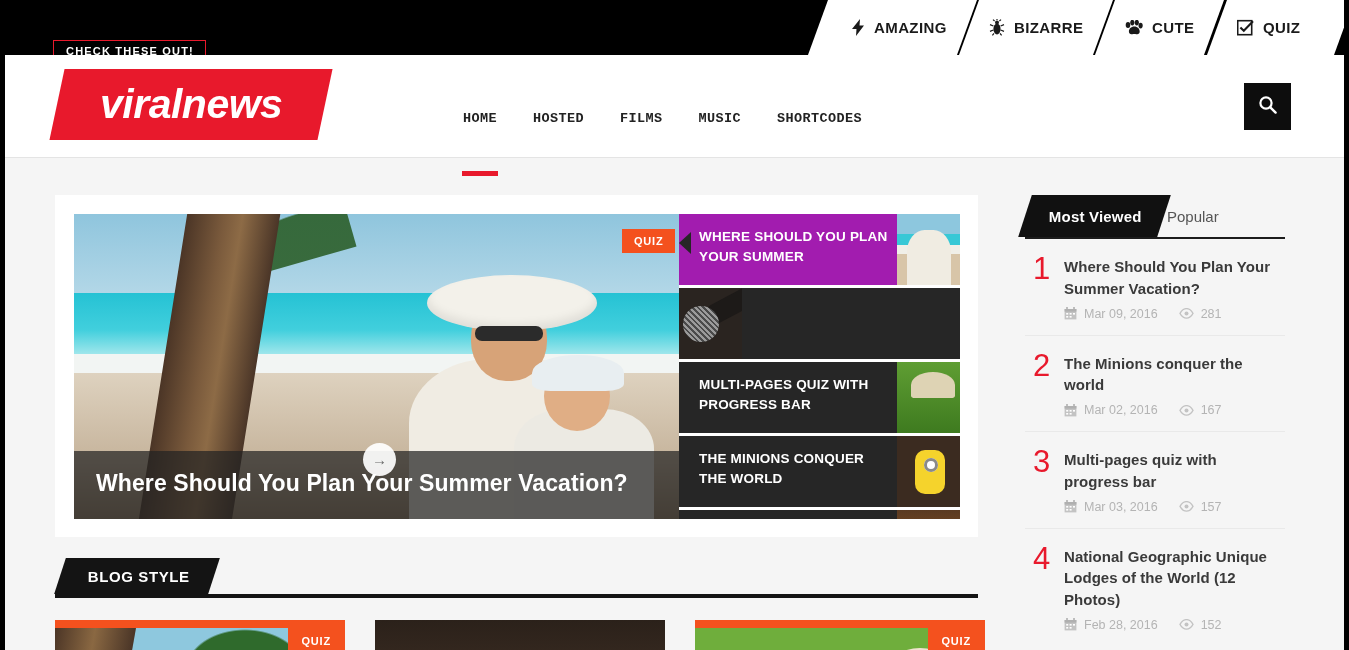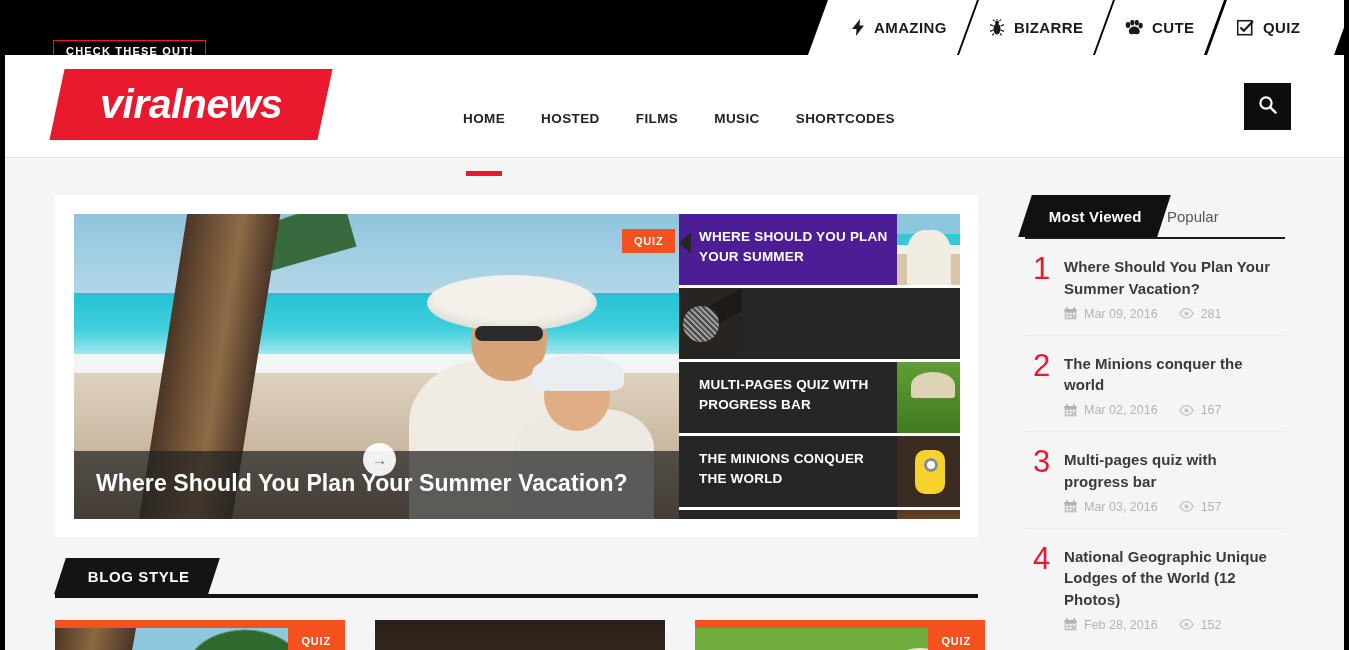--- a/index.html
+++ b/index.html
@@ -115,21 +115,21 @@
     font-size: 13.5px;
     font-weight: bold;
     color: #222;
     letter-spacing: 0.4px;
     padding: 0 18px;
     white-space: nowrap;
     position: relative;
     height: 105px;
     display: flex;
     align-items: center;
-    font-family: Liberation Sans, sans-serif;
+    font-family: Liberation Mono, monospace;
     margin-top: 24px;
   }
   .navitem.active::after {
     content: "";
     position: absolute;
     left: 50%; transform: translateX(-50%);
     bottom: -5px;
     width: 36px; height: 5px;
     background: #e8192c;
   }
@@ -286,21 +286,21 @@
     overflow: hidden;
   }
   .slide-item {
     position: relative;
     height: 71px;
     background: #262626;
     margin-bottom: 3px;
     display: flex;
     overflow: hidden;
   }
-  .slide-item.first { background: #4c1d95; }
+  .slide-item.first { background: #a21caf; }
   .slide-title {
     flex: 1;
     color: #fff;
     font-size: 13.5px;
     font-weight: bold;
     line-height: 1.45;
     padding: 13px 8px 0 20px;
     letter-spacing: 0.2px;
     font-family: "Liberation Sans", sans-serif;
   }

